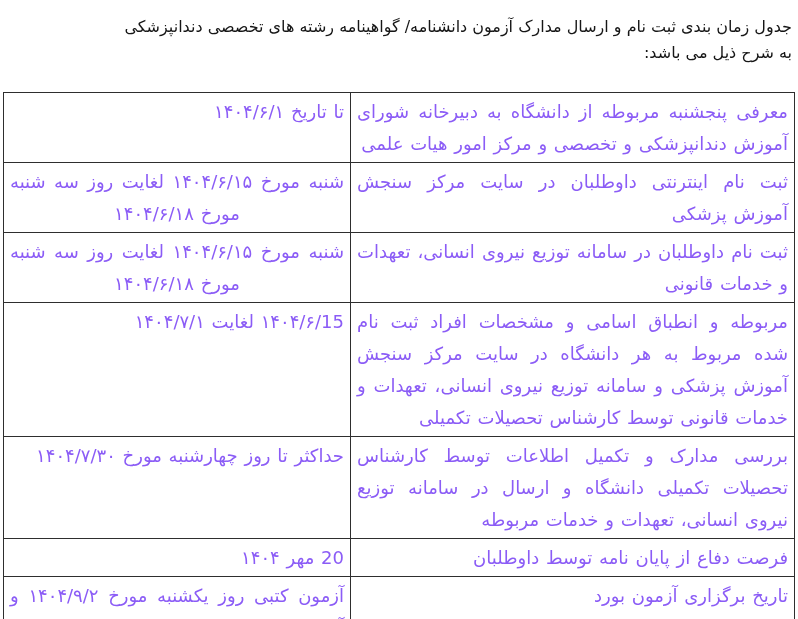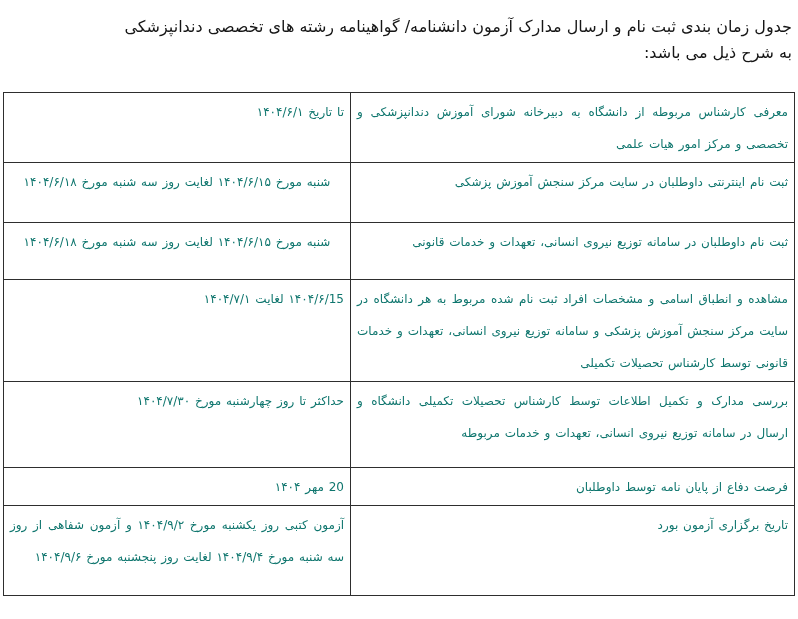--- a/index.html
+++ b/index.html
@@ -29,23 +29,23 @@
     border-collapse: collapse;
     width: 791px;
     margin-right: 3px;
     table-layout: fixed;
     direction: rtl;
   }
   table.schedule td {
     border: 1.5px solid #2e2e2e;
     vertical-align: top;
     padding: 3px 6px 2px 6px;
-    font-size: 12px;
+    font-size: 18px;
     line-height: 32px;
-    color: #0f766e;
+    color: #8b5cf6;
     word-spacing: 1px;
   }
   td.task { width: 444px; text-align: justify; }
   td.date { width: 347px; text-align: right; }
   td.date.justify-center { text-align: justify; text-align-last: center; }
   td.date.justify-start  { text-align: justify; }
   tr.r0 td { height: 56px; }
   tr.r1 td { height: 60px; }
   tr.r2 td { height: 57px; }
   tr.r3 td { height: 95px; }
@@ -57,36 +57,36 @@
 <body>
 
 <div class="page">
 
   <div class="doc-title">جدول زمان بندی ثبت نام و ارسال مدارک آزمون دانشنامه/ گواهینامه رشته های تخصصی دندانپزشکی به شرح ذیل می باشد:</div>
 
   <table class="schedule">
     <tbody>
 
       <tr class="r0">
-        <td class="task">معرفی کارشناس مربوطه از دانشگاه به دبیرخانه شورای آموزش دندانپزشکی و تخصصی و مرکز امور هیات علمی</td>
+        <td class="task">معرفی پنجشنبه مربوطه از دانشگاه به دبیرخانه شورای آموزش دندانپزشکی و تخصصی و مرکز امور هیات علمی</td>
         <td class="date">تا تاریخ ۱۴۰۴/۶/۱</td>
       </tr>
 
       <tr class="r1">
         <td class="task">ثبت نام اینترنتی داوطلبان در سایت مرکز سنجش آموزش پزشکی</td>
         <td class="date justify-center">شنبه مورخ ۱۴۰۴/۶/۱۵ لغایت روز سه شنبه مورخ ۱۴۰۴/۶/۱۸</td>
       </tr>
 
       <tr class="r2">
         <td class="task">ثبت نام داوطلبان در سامانه توزیع نیروی انسانی، تعهدات و خدمات قانونی</td>
         <td class="date justify-center">شنبه مورخ ۱۴۰۴/۶/۱۵ لغایت روز سه شنبه مورخ ۱۴۰۴/۶/۱۸</td>
       </tr>
 
       <tr class="r3">
-        <td class="task">مشاهده و انطباق اسامی و مشخصات افراد ثبت نام شده مربوط به هر دانشگاه در سایت مرکز سنجش آموزش پزشکی و سامانه توزیع نیروی انسانی، تعهدات و خدمات قانونی توسط کارشناس تحصیلات تکمیلی</td>
+        <td class="task">مربوطه و انطباق اسامی و مشخصات افراد ثبت نام شده مربوط به هر دانشگاه در سایت مرکز سنجش آموزش پزشکی و سامانه توزیع نیروی انسانی، تعهدات و خدمات قانونی توسط کارشناس تحصیلات تکمیلی</td>
         <td class="date">۱۴۰۴/۶/15 لغایت ۱۴۰۴/۷/۱</td>
       </tr>
 
       <tr class="r4">
         <td class="task">بررسی مدارک و تکمیل اطلاعات توسط کارشناس تحصیلات تکمیلی دانشگاه و ارسال در سامانه توزیع نیروی انسانی، تعهدات و خدمات مربوطه</td>
         <td class="date">حداکثر تا روز چهارشنبه مورخ ۱۴۰۴/۷/۳۰</td>
       </tr>
 
       <tr class="r5">
         <td class="task">فرصت دفاع از پایان نامه توسط داوطلبان</td>

